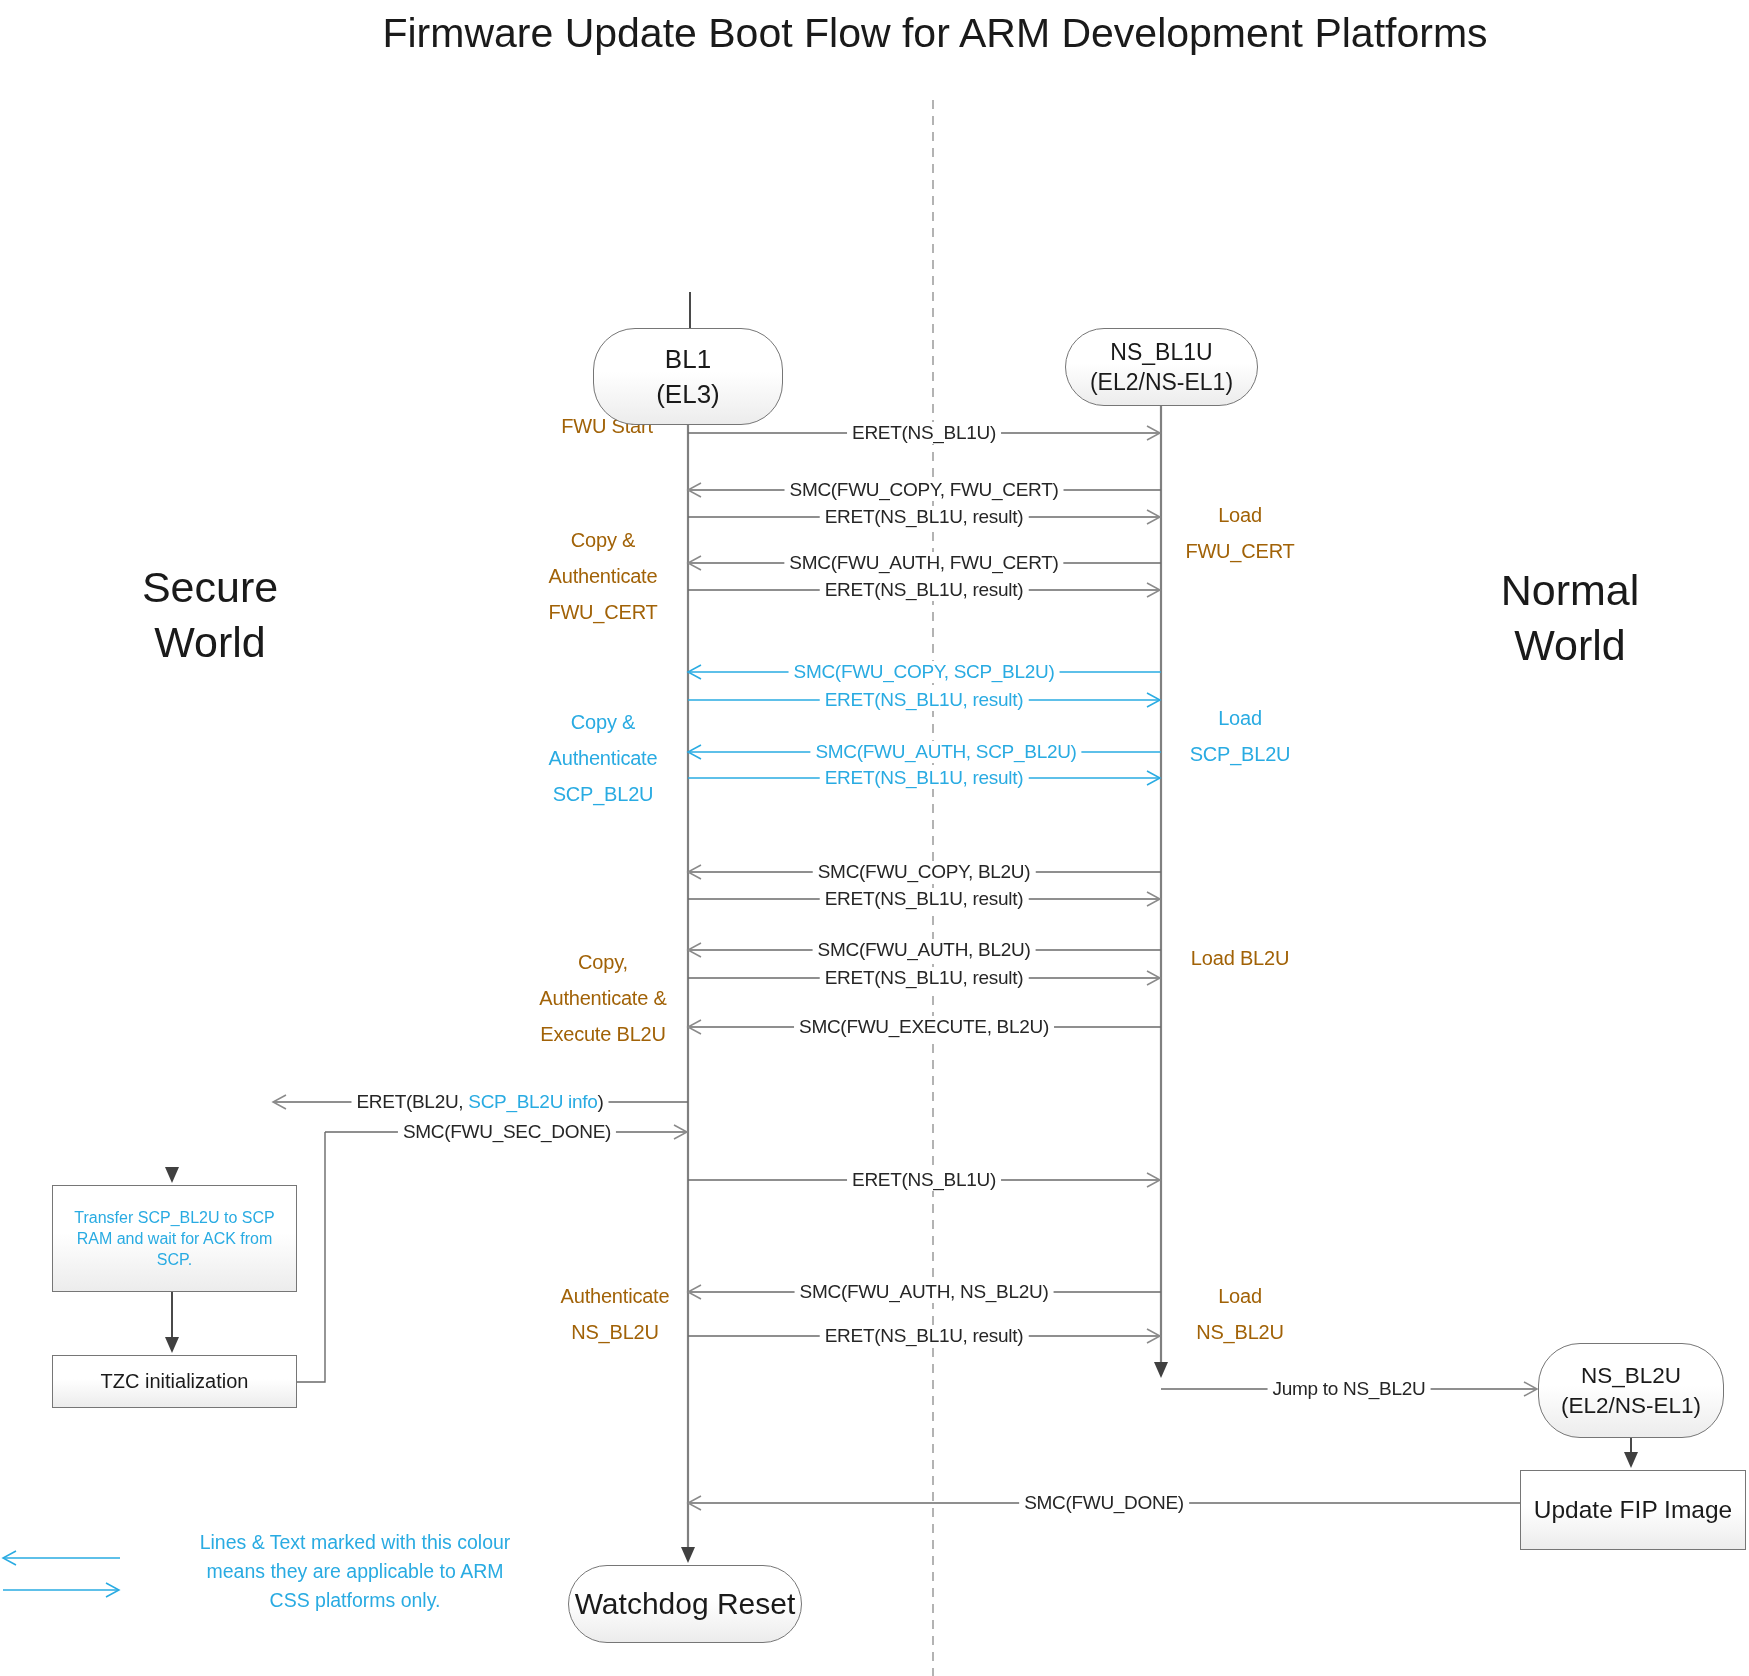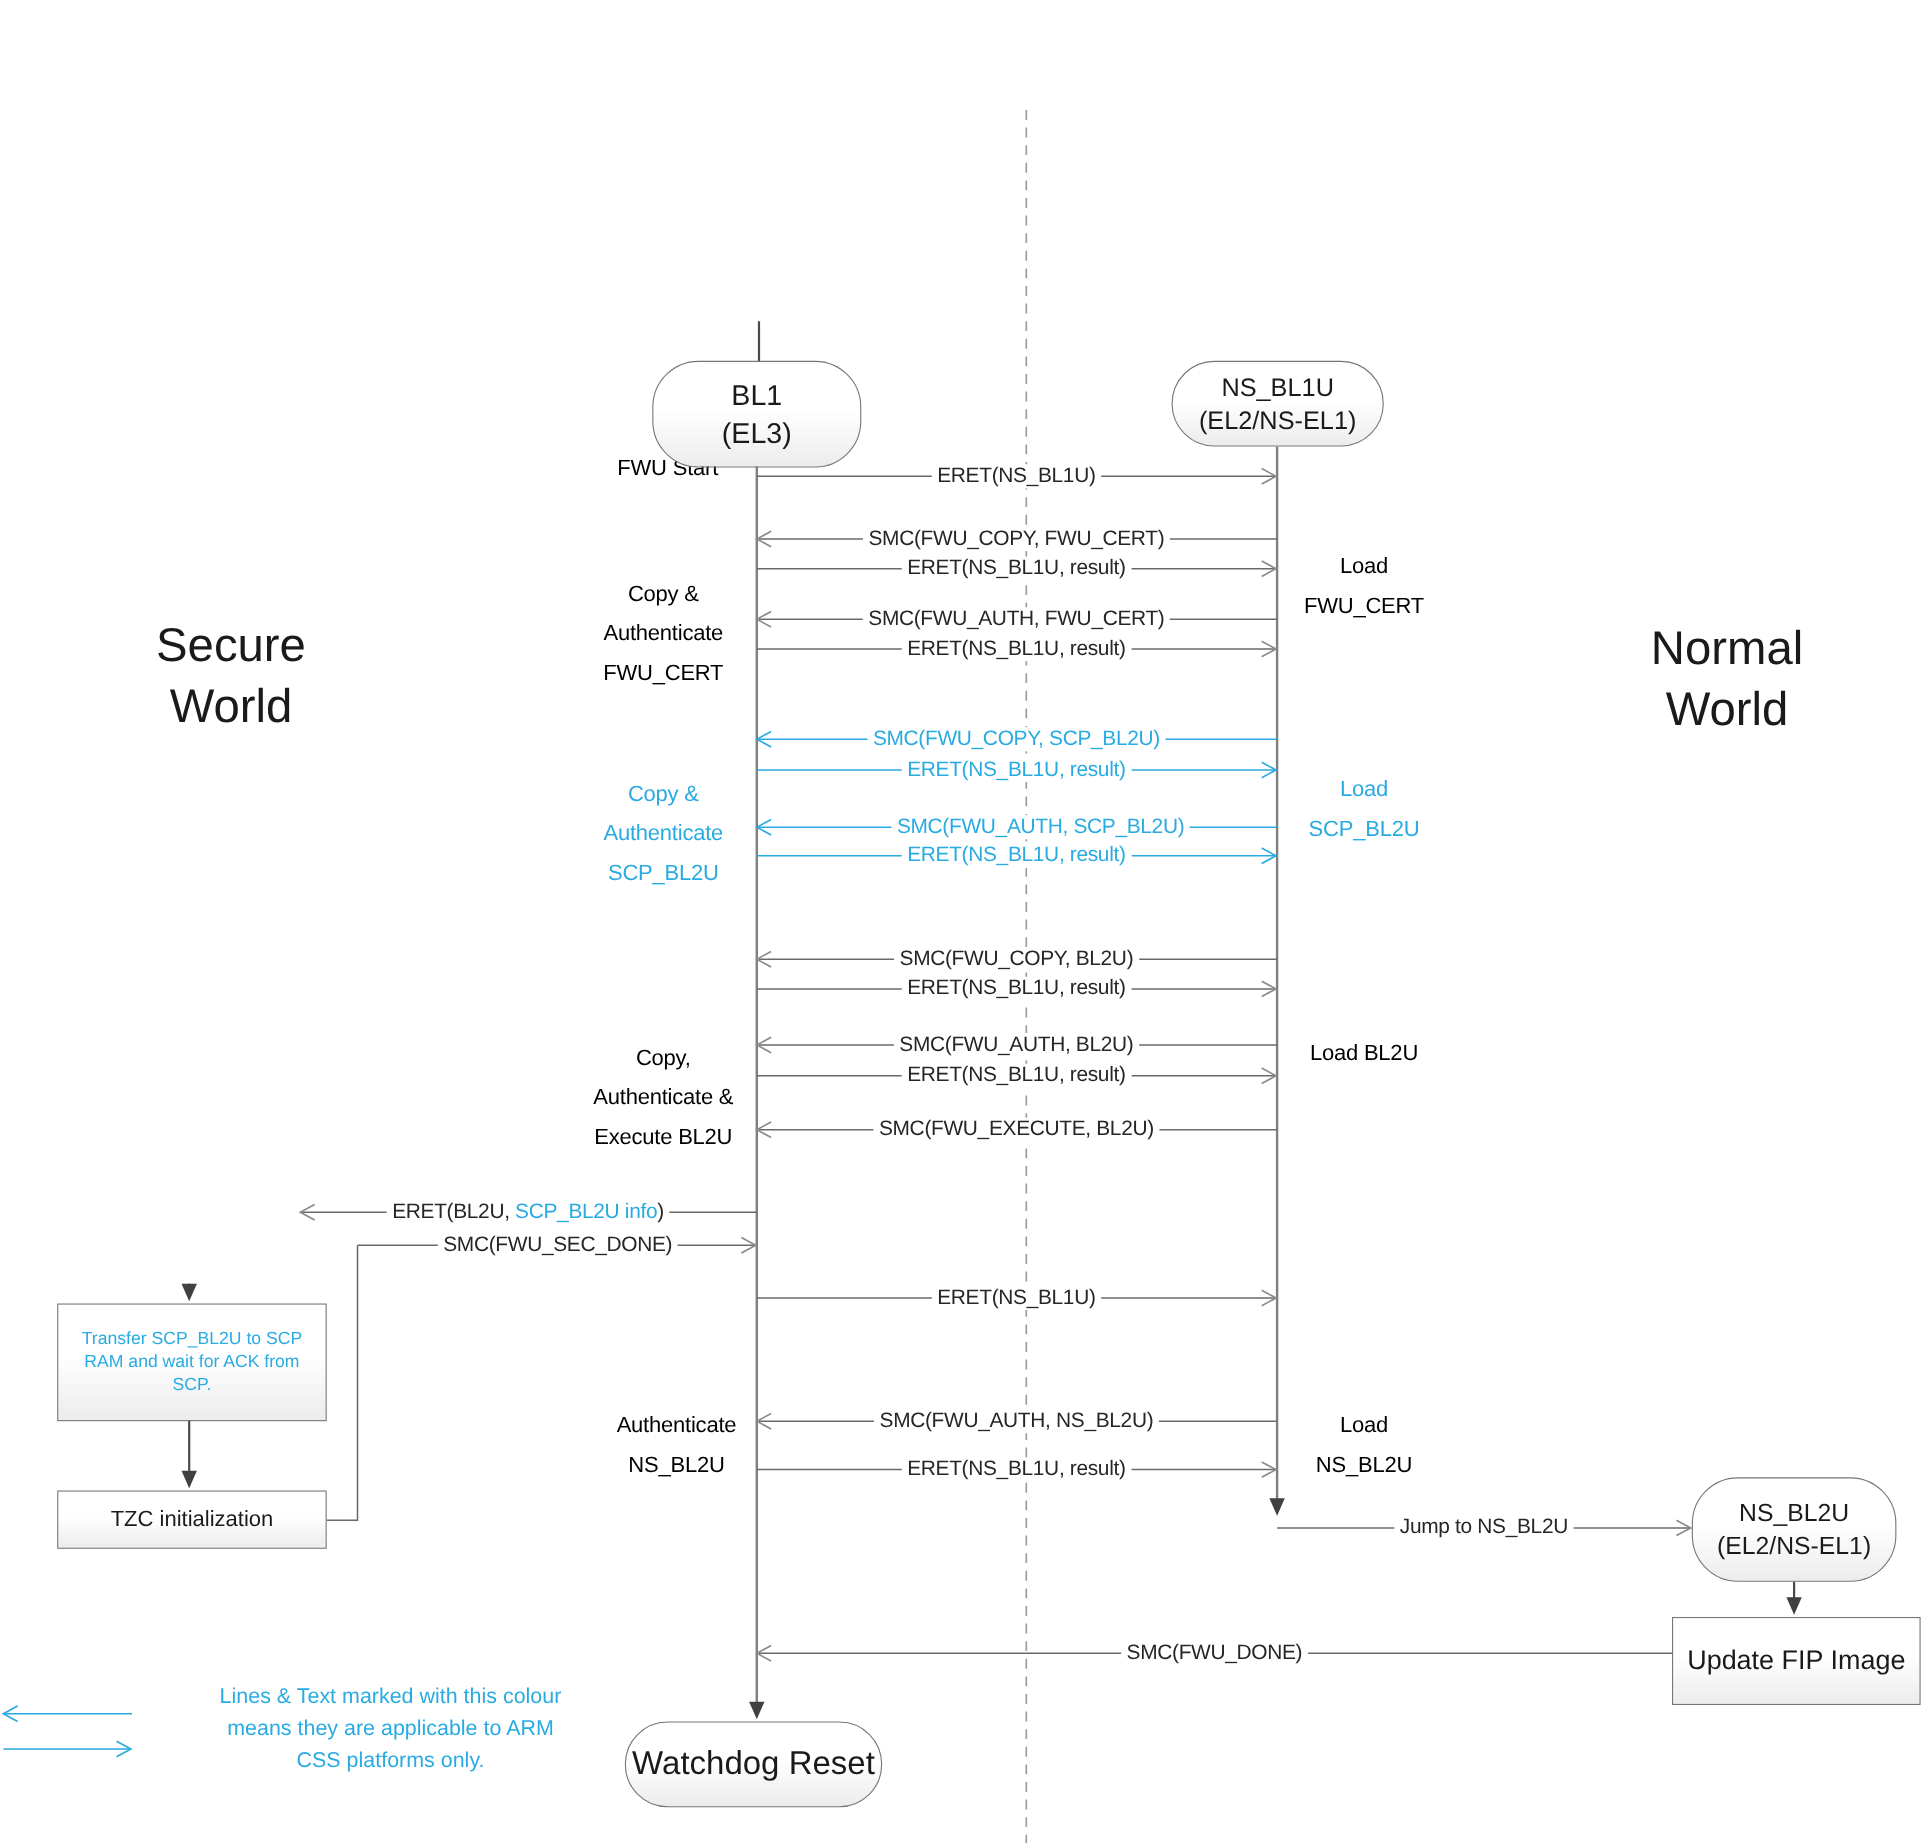--- a/index.html
+++ b/index.html
@@ -20,21 +20,21 @@
   .node{z-index:3;display:flex;flex-direction:column;align-items:center;justify-content:center;
         text-align:center;background:linear-gradient(180deg,#ffffff 45%,#ececec 100%);
         border:1.3px solid #767676;box-sizing:border-box;line-height:1.32;}
   .stadium{border-radius:42px;}
   .ellipse{border-radius:50%;}
   .msg{position:absolute;transform:translate(-50%,-50%);background:#fff;padding:0 5px;
        font-size:19px;letter-spacing:-0.3px;white-space:nowrap;color:#262626;z-index:2;}
   .msg .blue-part{color:#29ABE2;}
   .msg.blue{color:#29ABE2;}
   .side{position:absolute;text-align:center;font-size:20px;letter-spacing:-0.2px;
-        color:#000000;z-index:2;}
+        color:#a16207;z-index:2;}
   .side span{display:block;line-height:36px;}
   .side.blue{color:#29ABE2;}
   .legend-text{left:190px;top:1528px;width:330px;text-align:center;font-size:19.5px;
                line-height:29px;color:#29ABE2;z-index:2;}
   .blue-box-text{color:#29ABE2;}
 </style>
 </head>
 <body>
 
 <div id="stage">
@@ -163,20 +163,21 @@
     <g>
       <line class="msg-line blue" x1="4" y1="1558" x2="120" y2="1558"></line>
         <path class="chev blue" d="M16 1551 L3 1558 L16 1565"></path>
     </g>
     <g>
       <line class="msg-line blue" x1="3" y1="1590" x2="118" y2="1590"></line>
         <path class="chev blue" d="M106 1583 L119 1590 L106 1597"></path>
     </g>
   </svg>
 
+  <div class="abs title">Firmware Update Boot Flow for ARM Development Platforms</div>
   <div class="abs world" style="left:125px;top:560px;width:170px;">Secure World</div>
   <div class="abs world" style="left:1485px;top:563px;width:170px;">Normal World</div>
 
 
   <div class="abs node stadium" style="left:593px;top:328px;width:190px;height:97px;font-size:26px;">
     <span>BL1</span>
     <span>(EL3)</span>
   </div>
 
   <div class="abs node stadium" style="left:1065px;top:328px;width:193px;height:78px;font-size:23px;">

